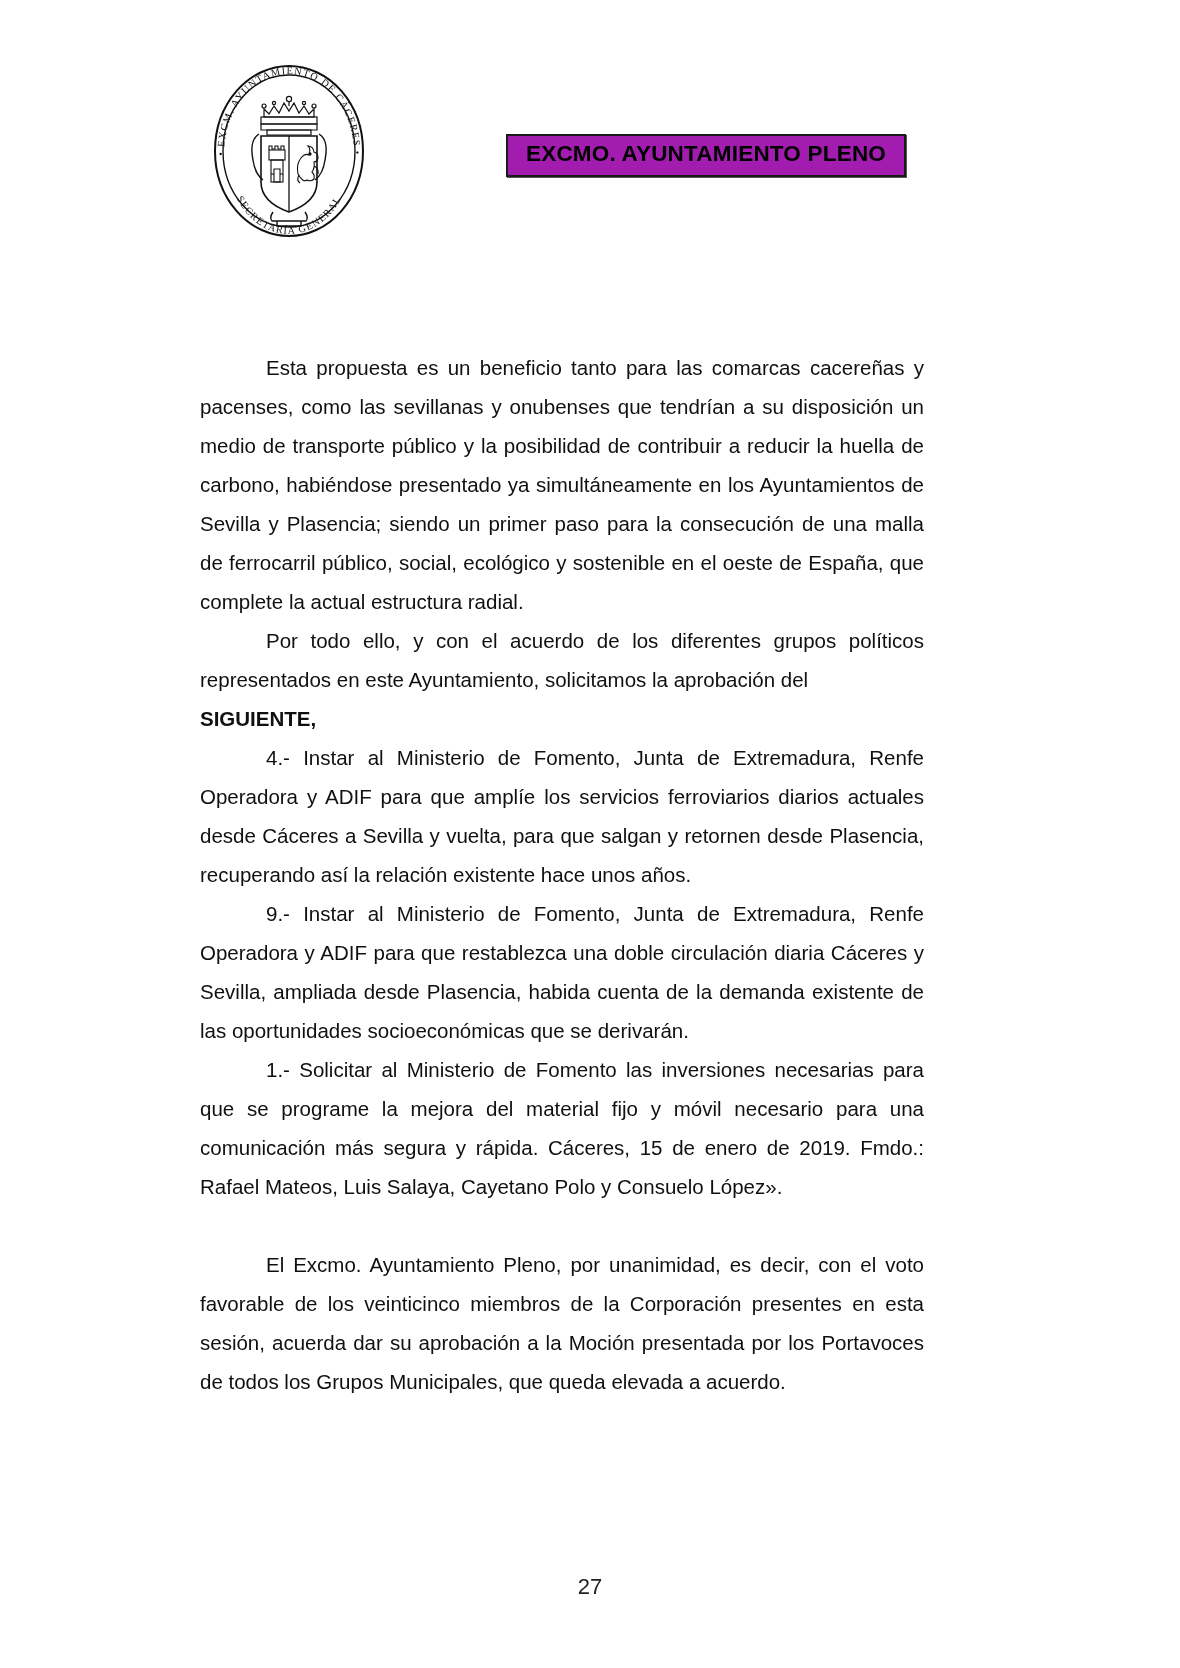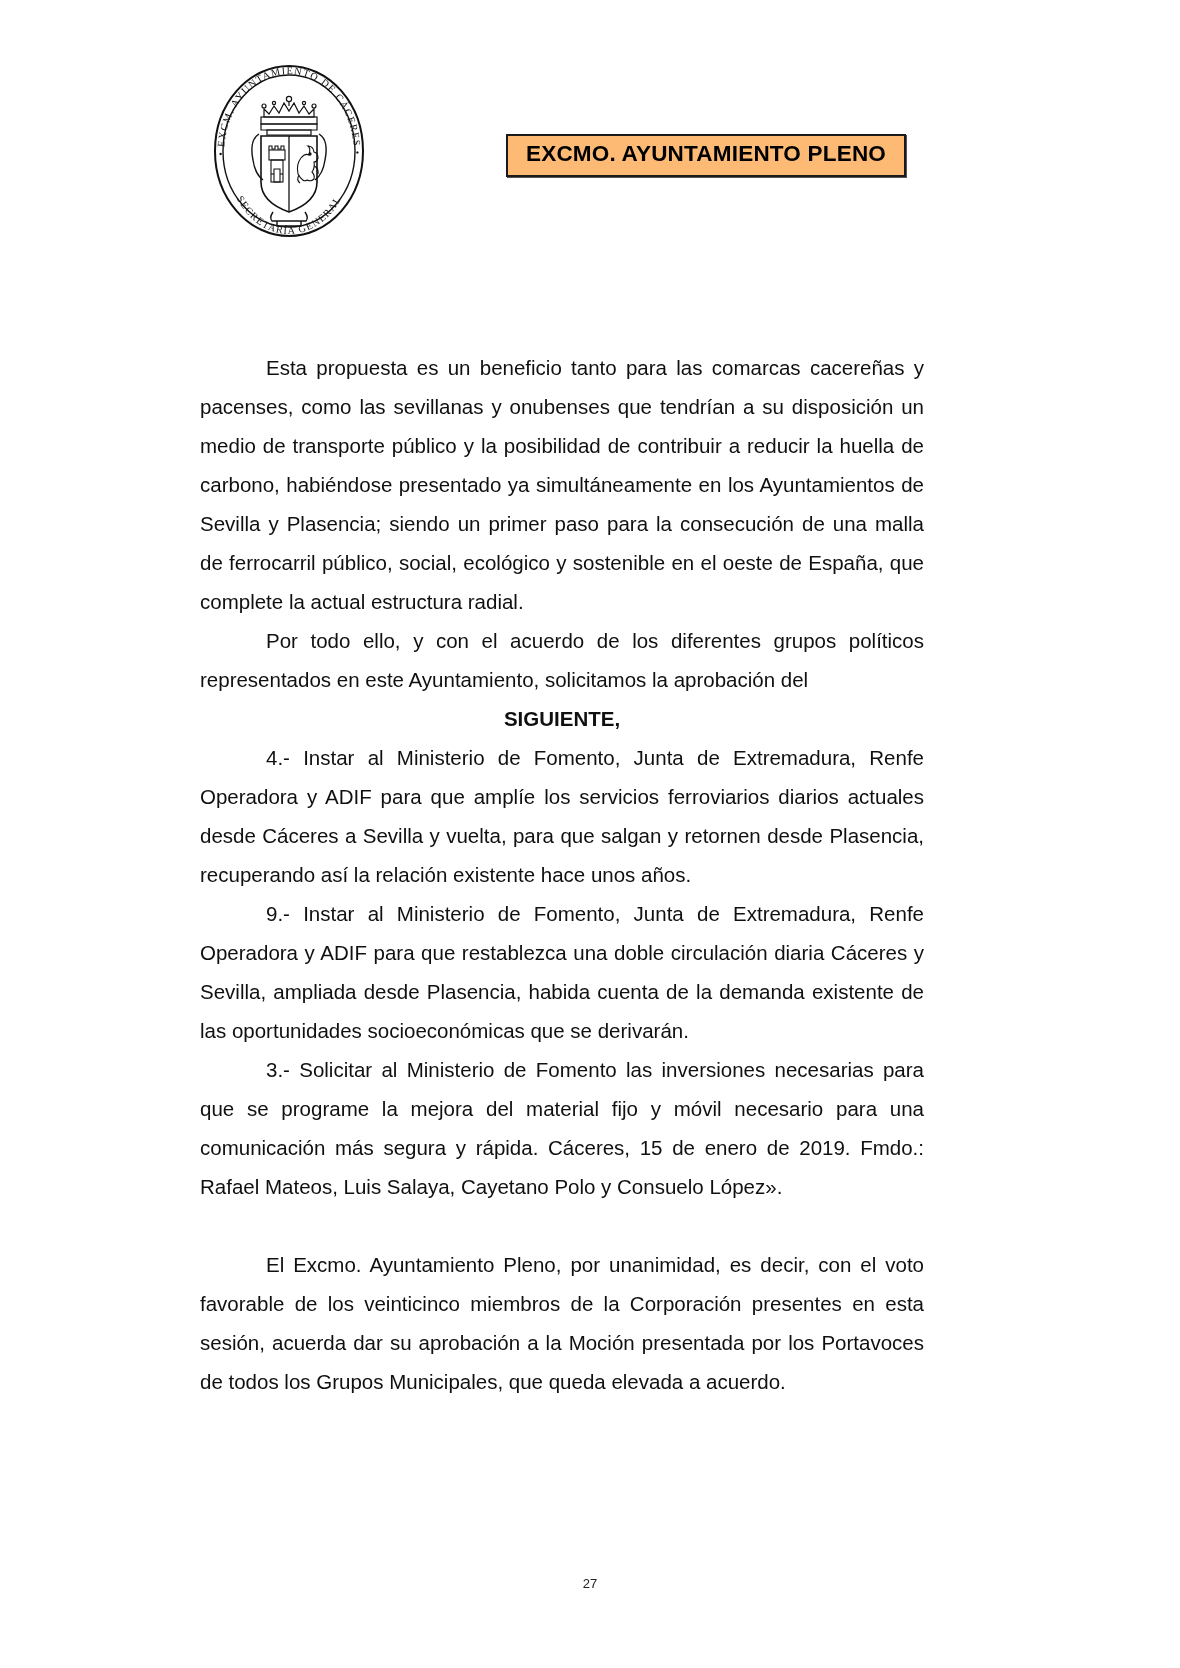--- a/index.html
+++ b/index.html
@@ -37,21 +37,21 @@
     height: 178px;
   }
   .seal svg { display: block; width: 172px; height: 178px; }
 
   .header-box {
     position: absolute;
     left: 506px;
     top: 134px;
     border: 2px solid #1a1a1a;
     padding: 6px 18px 8px 18px;
-    background: #fdba74;
+    background: #a21caf;
     box-shadow: 1px 1px 0 #555;
   }
   .header-box-title {
     font-family: "Liberation Sans", "DejaVu Sans", sans-serif;
     font-weight: bold;
     font-size: 22.5px;
     letter-spacing: 0.2px;
     white-space: nowrap;
     line-height: 1.1;
     color: #000;
@@ -78,37 +78,37 @@
   }
   .bold { font-weight: bold; }
   .bold-underline { font-weight: bold; text-decoration: underline; }
   .spacer-md { height: 39px; }
 
   
   .line-plain {
     margin: 0;
     font-size: 20.5px;
     line-height: 39px;
-    text-align: center;
+    text-align: left;
     font-family: "Liberation Sans", "DejaVu Sans", sans-serif;
     color: #101010;
   }
   .line-indent { text-indent: 66px; }
 
   
   .footer {
     position: absolute;
     left: 0;
     top: 1574px;
     width: 1180px;
     text-align: center;
   }
   .page-number {
     font-family: "Liberation Sans", "DejaVu Sans", sans-serif;
-    font-size: 13px;
+    font-size: 22px;
     color: #222;
   }
 </style>
 </head>
 <body>
 
 <div class="page">
 
   <div class="header">
 
@@ -183,21 +183,21 @@
 
     <p class="para">Por todo ello, y con el acuerdo de los diferentes grupos políticos representados en este Ayuntamiento, solicitamos la aprobación del</p>
 
     <div class="line-plain bold">SIGUIENTE,</div>
 
 
     <p class="para">4.- Instar al Ministerio de Fomento, Junta de Extremadura, Renfe Operadora y ADIF para que amplíe los servicios ferroviarios diarios actuales desde Cáceres a Sevilla y vuelta, para que salgan y retornen desde Plasencia, recuperando así la relación existente hace unos años.</p>
 
     <p class="para">9.- Instar al Ministerio de Fomento, Junta de Extremadura, Renfe Operadora y ADIF para que restablezca una doble circulación diaria Cáceres y Sevilla, ampliada desde Plasencia, habida cuenta de la demanda existente de las oportunidades socioeconómicas que se derivarán.</p>
 
-    <p class="para">3.- Solicitar al Ministerio de Fomento las inversiones necesarias para que se programe la mejora del material fijo y móvil necesario para una comunicación más segura y rápida. Cáceres, 15 de enero de 2019. Fmdo.: Rafael Mateos, Luis Salaya, Cayetano Polo y Consuelo López».</p>
+    <p class="para">1.- Solicitar al Ministerio de Fomento las inversiones necesarias para que se programe la mejora del material fijo y móvil necesario para una comunicación más segura y rápida. Cáceres, 15 de enero de 2019. Fmdo.: Rafael Mateos, Luis Salaya, Cayetano Polo y Consuelo López».</p>
 
     <div class="spacer-md"></div>
 
     <p class="para">El Excmo. Ayuntamiento Pleno, por unanimidad, es decir, con el voto favorable de los veinticinco miembros de la Corporación presentes en esta sesión, acuerda dar su aprobación a la Moción presentada por los Portavoces de  todos los Grupos Municipales, que queda elevada a acuerdo.</p>
   </div>
 
   <div class="footer">
     <span class="page-number">27</span>
   </div>
 

